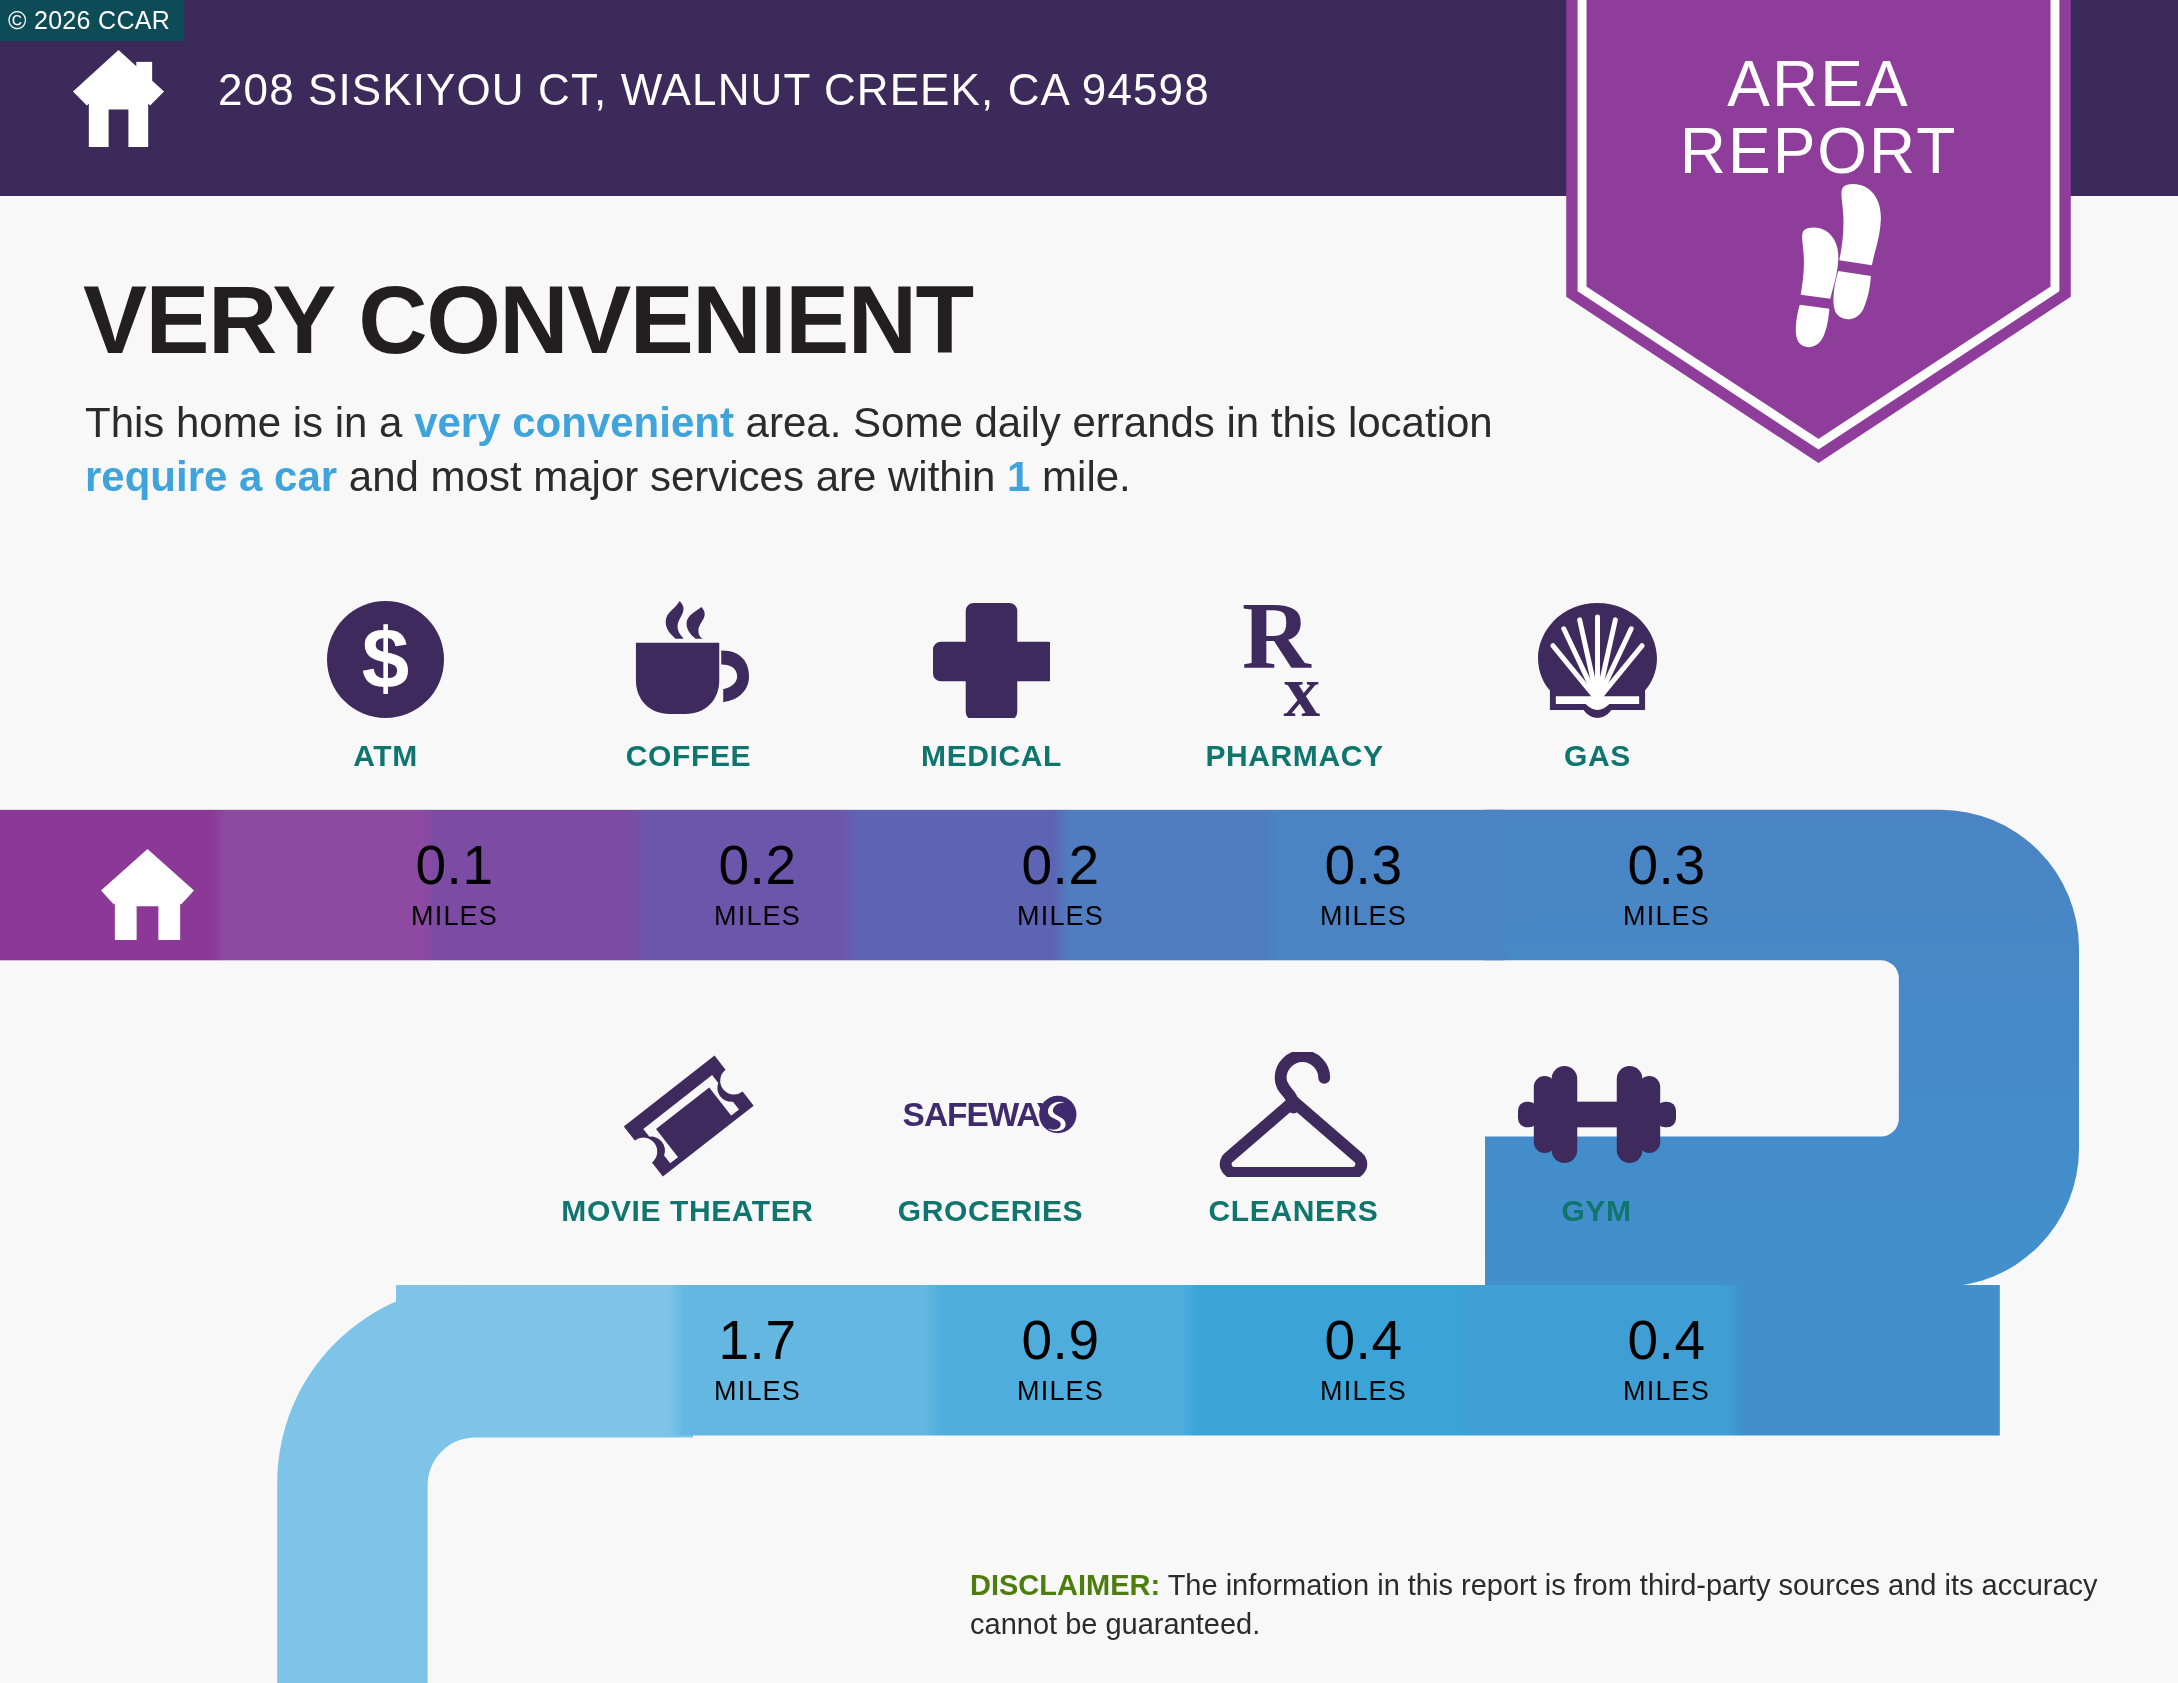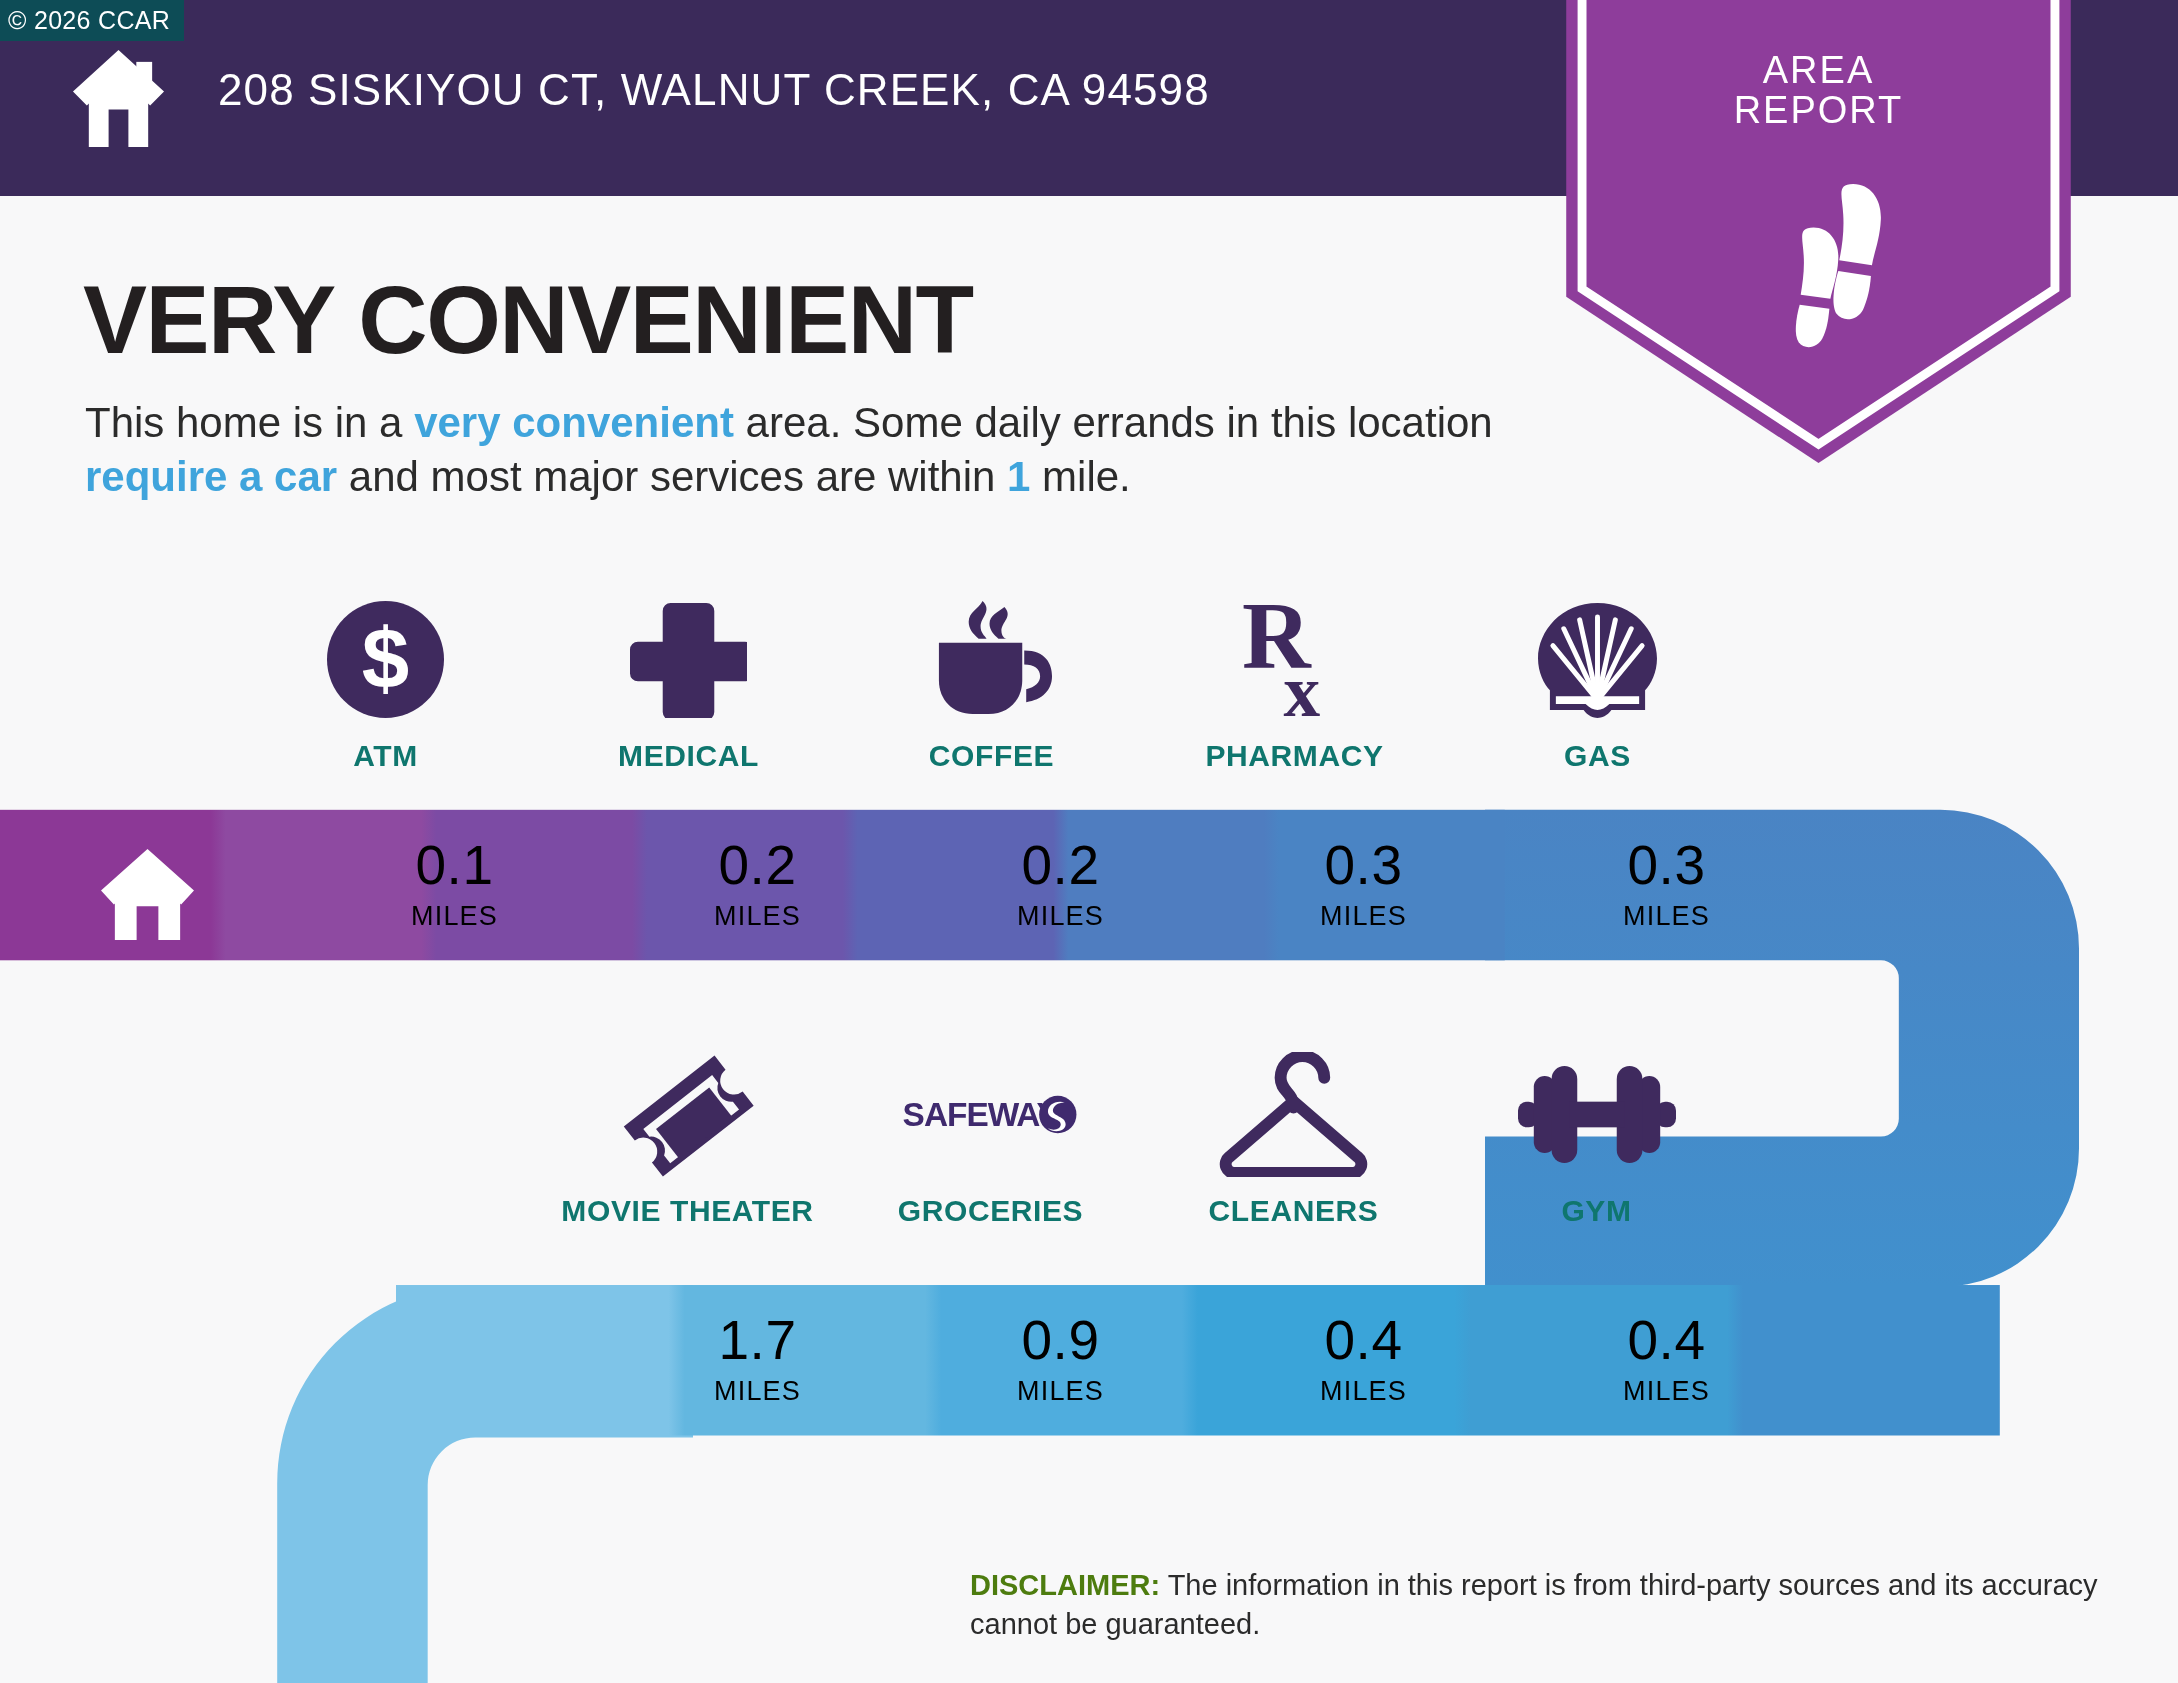--- a/index.html
+++ b/index.html
@@ -62,21 +62,21 @@
     left: 1566px; top: 0;
     width: 505px; height: 463px;
     z-index: 30;
   }
   #area-report-banner .ar-text {
     position: absolute;
     left: 0; top: 51px;
     width: 505px;
     text-align: center;
     color: #ffffff;
-    font-size: 38px;
+    font-size: 64px;
     line-height: 1.04;
     letter-spacing: 2px;
   }
 
   
   #headline {
     position: absolute;
     left: 83px; top: 265px;
     font-size: 96px;
     font-weight: bold;
@@ -219,37 +219,37 @@
         <svg width="117" height="117" viewBox="0 0 118 118">
           <circle cx="59" cy="59" r="59" fill="#3f2a5e"></circle>
           <text x="59" y="88" text-anchor="middle" font-family="'Liberation Sans',sans-serif" font-size="86" font-weight="bold" fill="#ffffff">$</text>
         </svg>
       </div>
       <div class="icon-label">ATM</div>
     </div>
 
     <div class="icon-cell">
       <div class="icon-art">
-        <svg width="117" height="117" viewBox="0 0 118 118">
-          <path d="M41 2 h36 a8 8 0 0 1 8 8 v31 h31 a8 8 0 0 1 8 8 v24 a8 8 0 0 1 -8 8 h-31 v31 a8 8 0 0 1 -8 8 h-36 a8 8 0 0 1 -8 -8 v-31 h-25 a8 8 0 0 1 -8 -8 v-24 a8 8 0 0 1 8 -8 h25 v-31 a8 8 0 0 1 8 -8 Z" fill="#3f2a5e"></path>
-        </svg>
-      </div>
-      <div class="icon-label">MEDICAL</div>
-    </div>
-
-    <div class="icon-cell">
-      <div class="icon-art">
         <svg width="125" height="125" viewBox="0 0 126 126">
           <path d="M10 46 h84 v38 c0 20 -14 34 -34 34 h-16 c-20 0 -34 -14 -34 -34 Z" fill="#3f2a5e"></path>
           <path d="M96 54 c22 0 28 14 28 26 c0 14 -10 24 -26 26 l0 -13 c9 -2 14 -7 14 -13 c0 -8 -6 -12 -16 -12 Z" fill="#3f2a5e"></path>
           <path d="M54 4 c10 10 -2 16 -2 26 c0 6 4 9 6 12 l-8 0 c-6 -5 -10 -10 -10 -17 c0 -10 10 -13 14 -21 Z" fill="#3f2a5e"></path>
           <path d="M76 10 c9 10 -3 15 -3 24 c0 5 3 8 5 8 l-8 0 c-5 -4 -9 -9 -9 -15 c0 -9 9 -12 15 -17 Z" fill="#3f2a5e"></path>
         </svg>
       </div>
       <div class="icon-label">COFFEE</div>
+    </div>
+
+    <div class="icon-cell">
+      <div class="icon-art">
+        <svg width="117" height="117" viewBox="0 0 118 118">
+          <path d="M41 2 h36 a8 8 0 0 1 8 8 v31 h31 a8 8 0 0 1 8 8 v24 a8 8 0 0 1 -8 8 h-31 v31 a8 8 0 0 1 -8 8 h-36 a8 8 0 0 1 -8 -8 v-31 h-25 a8 8 0 0 1 -8 -8 v-24 a8 8 0 0 1 8 -8 h25 v-31 a8 8 0 0 1 8 -8 Z" fill="#3f2a5e"></path>
+        </svg>
+      </div>
+      <div class="icon-label">MEDICAL</div>
     </div>
 
     <div class="icon-cell">
       <div class="icon-art">
         <svg width="117" height="125" viewBox="0 0 118 126">
           <text x="6" y="72" font-family="'Liberation Serif',serif" font-size="96" font-weight="bold" fill="#3f2a5e">R</text>
           <text x="48" y="120" font-family="'Liberation Serif',serif" font-size="74" font-weight="bold" fill="#3f2a5e">x</text>
         </svg>
       </div>
       <div class="icon-label">PHARMACY</div>

